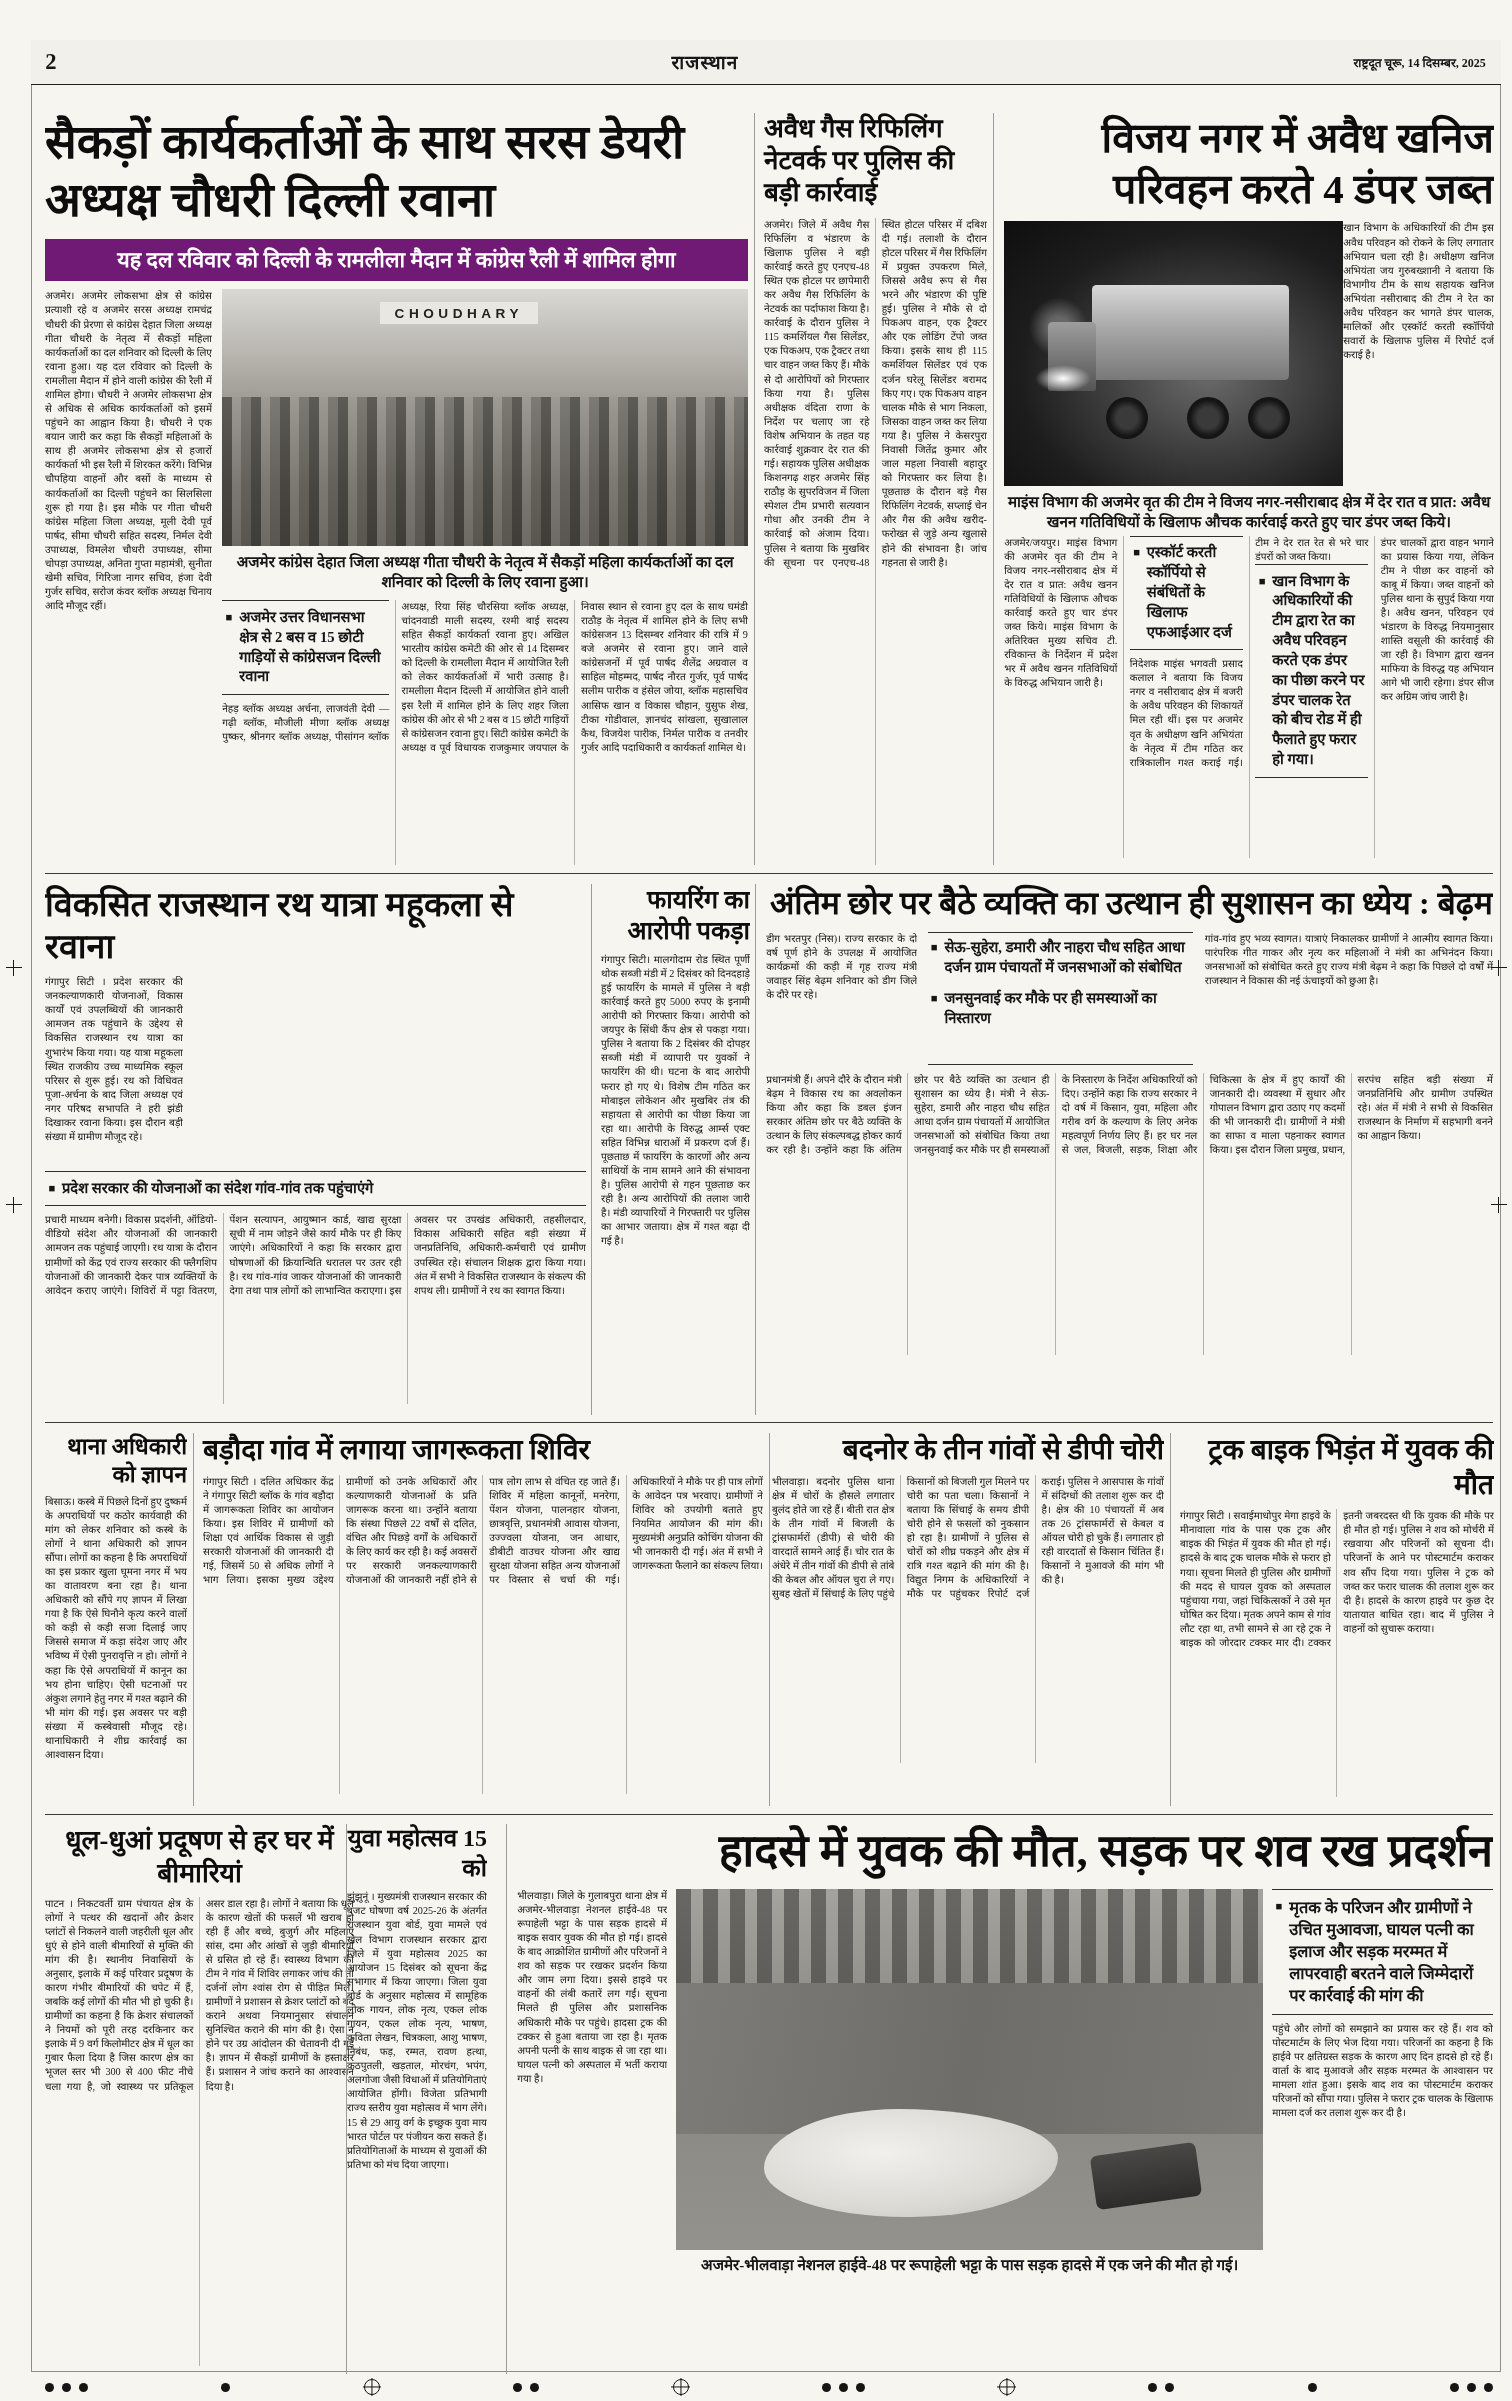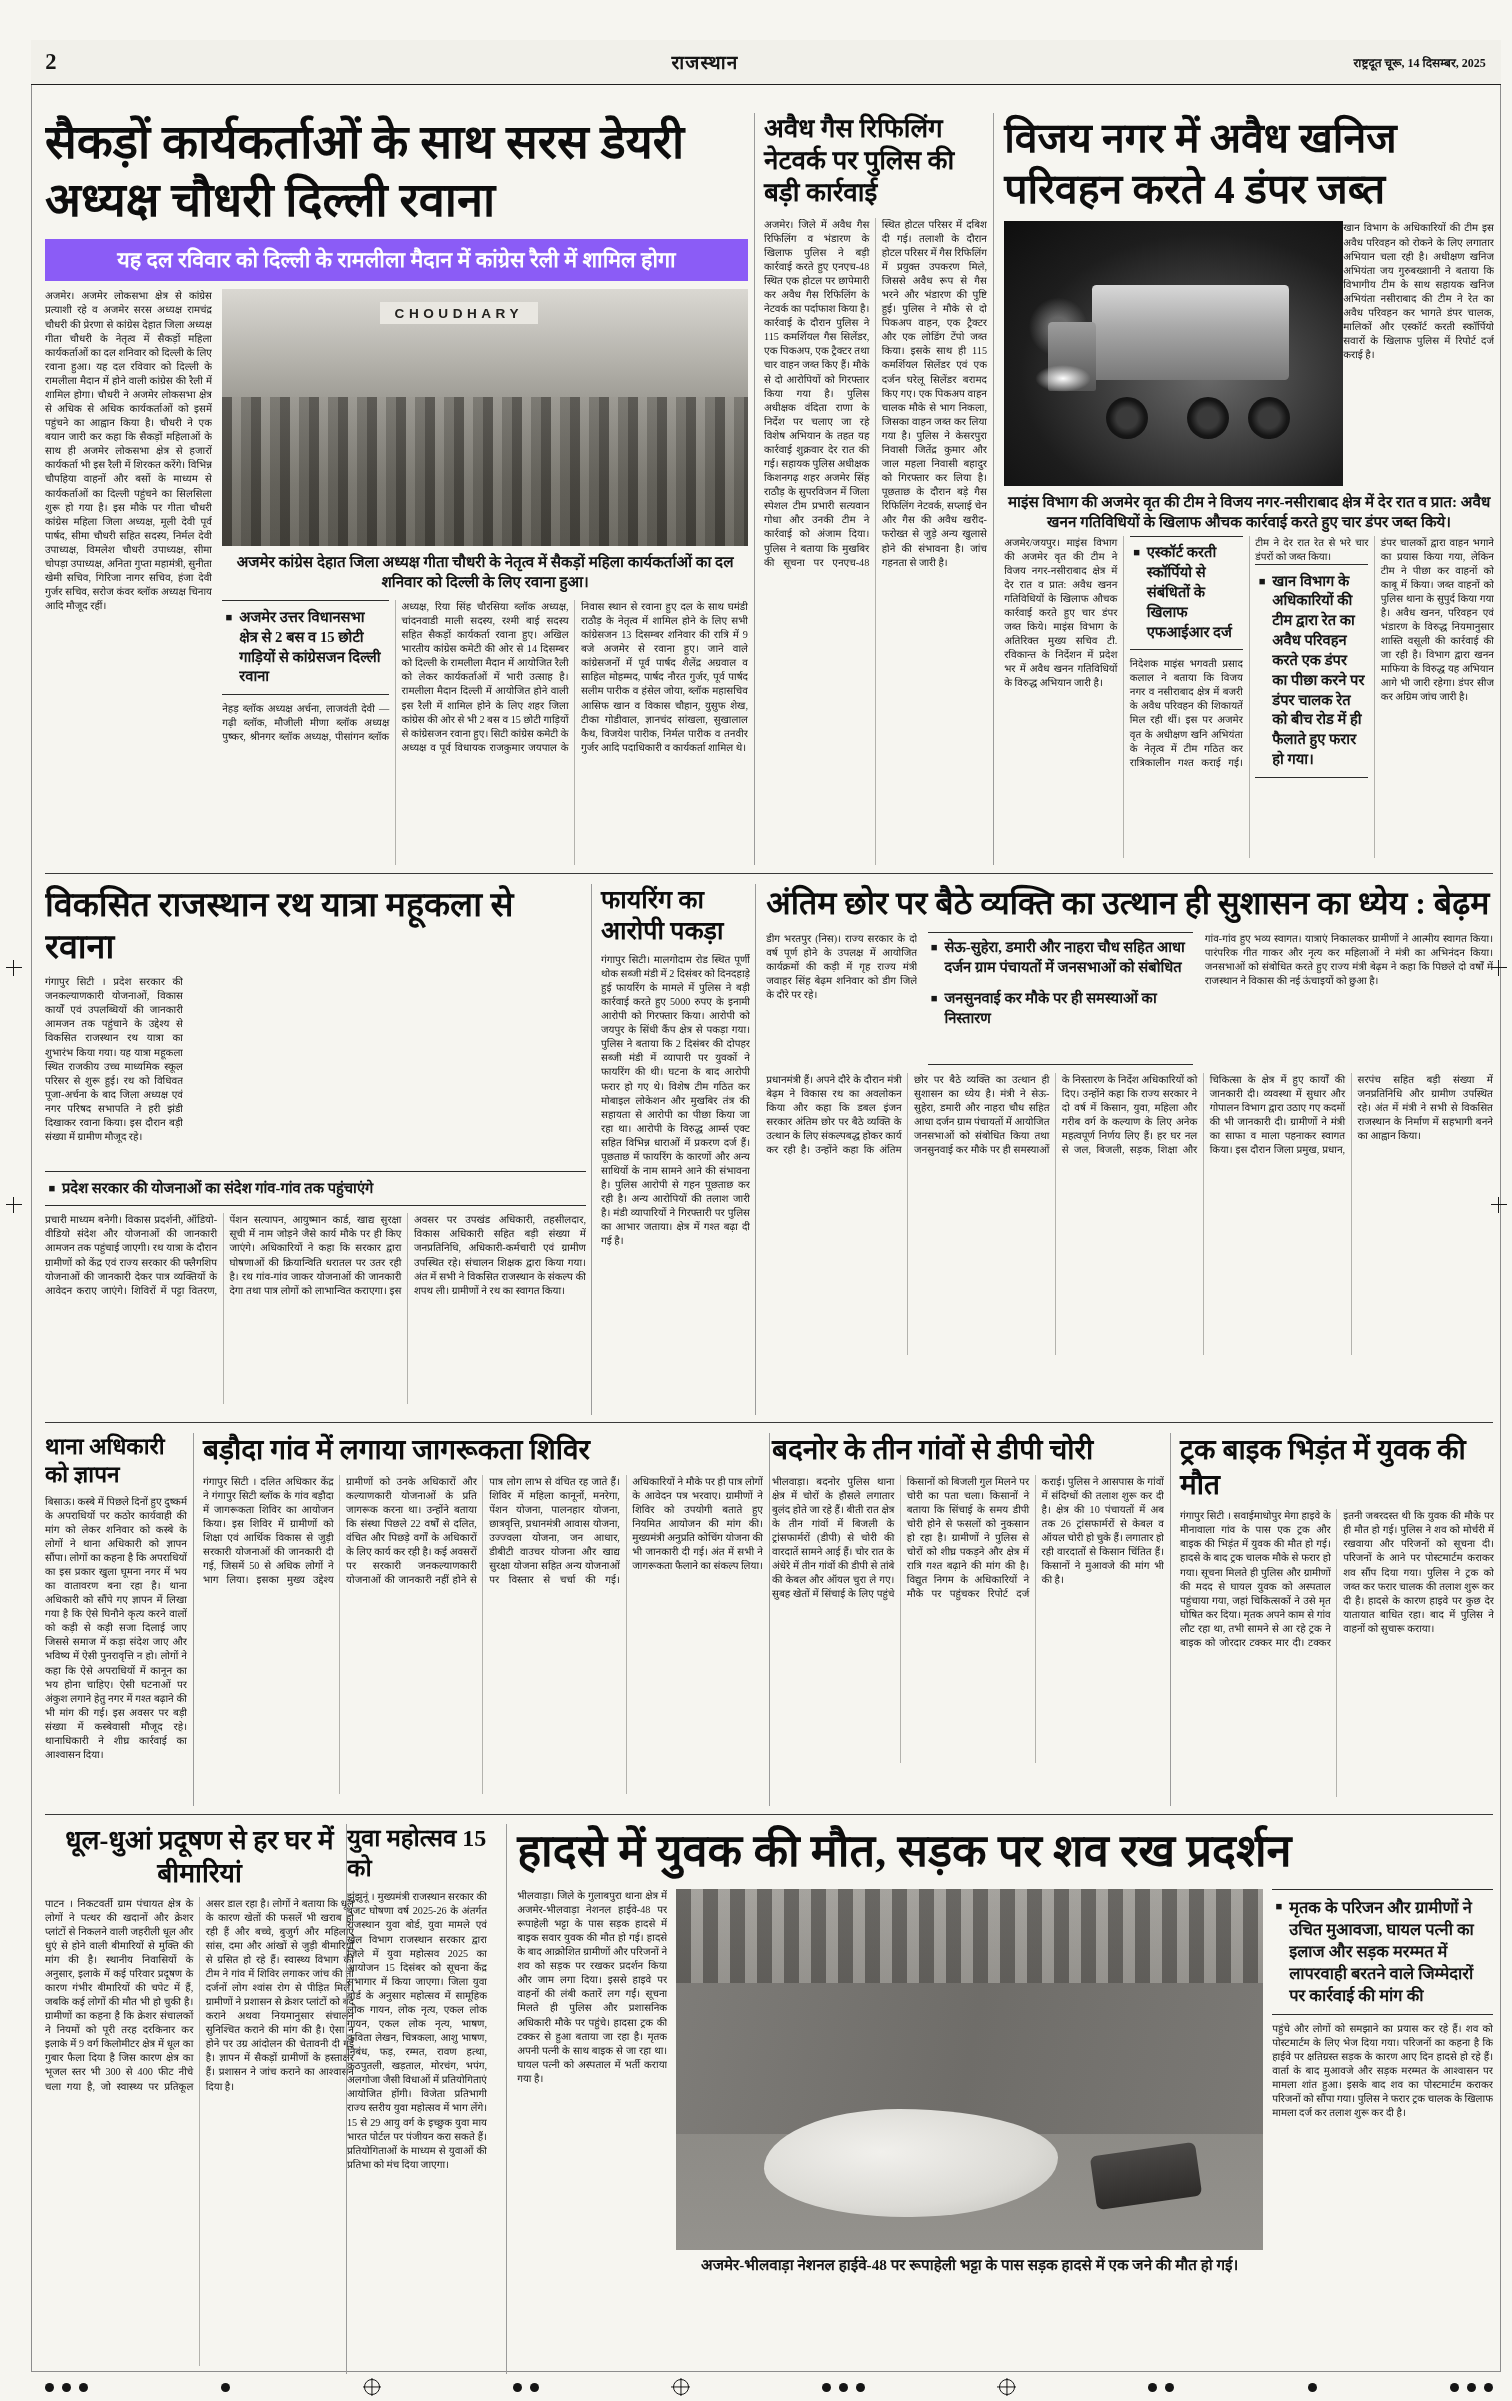--- a/index.html
+++ b/index.html
@@ -10,24 +10,24 @@
   
   .hdr{position:absolute;left:30.5px;top:40px;width:1470px;height:45px;border-bottom:1.7px solid #1f1f1f;
        display:flex;align-items:center;justify-content:space-between;padding:0 14.7px;background:#f1f0ea;}
   .hdr .pgno{font-size:22.6px;font-weight:700;}
   .hdr .section{font-size:19px;font-weight:700;letter-spacing:1.1px;}
   .hdr .masthead{font-size:12px;font-weight:700;}
   
   .art{position:absolute;overflow:hidden;}
   .vline{border-left:0.6px solid #9b9b9b;}
   .hl{font-weight:700;line-height:1.24;color:#0d0d0d;}
-  .center{text-align:left;}
+  .center{text-align:right;}
   .body-text{font-size:10.2px;line-height:1.38;text-align:justify;}
   .caption{font-size:15.2px;font-weight:700;line-height:1.32;text-align:center;margin:5.6px 2.3px 3.4px;}
-  .kicker{background:#8b5cf6;color:#ffffff;font-weight:700;font-size:21.5px;text-align:center;
+  .kicker{background:#701a75;color:#ffffff;font-weight:700;font-size:21.5px;text-align:center;
           padding:8px 4.5px;margin:9px 0 8px;line-height:1.25;}
   .bullet-box{border-top:1.1px solid #2d2d2d;border-bottom:1.1px solid #2d2d2d;padding:6.8px 3.4px;margin:0 0 6.8px;
               font-weight:700;font-size:14.7px;line-height:1.35;display:flex;gap:6.8px;break-inside:avoid;}
   .bullet-box .sq{font-size:11.3px;line-height:1.7;}
   .bullet-item{display:flex;gap:6.8px;font-weight:700;font-size:14.7px;line-height:1.35;padding:5.6px 2.3px;}
   .bullet-item .sq{font-size:11.3px;line-height:1.7;}
   .hdiv{position:absolute;left:45px;width:1448px;border-top:1.1px solid #3a3a3a;}
   .colrule{column-gap:12.4px;column-rule:0.6px solid #b3b2ad;}
   
   .photo{position:relative;overflow:hidden;background:#9a9a96;padding-left:43px;}

